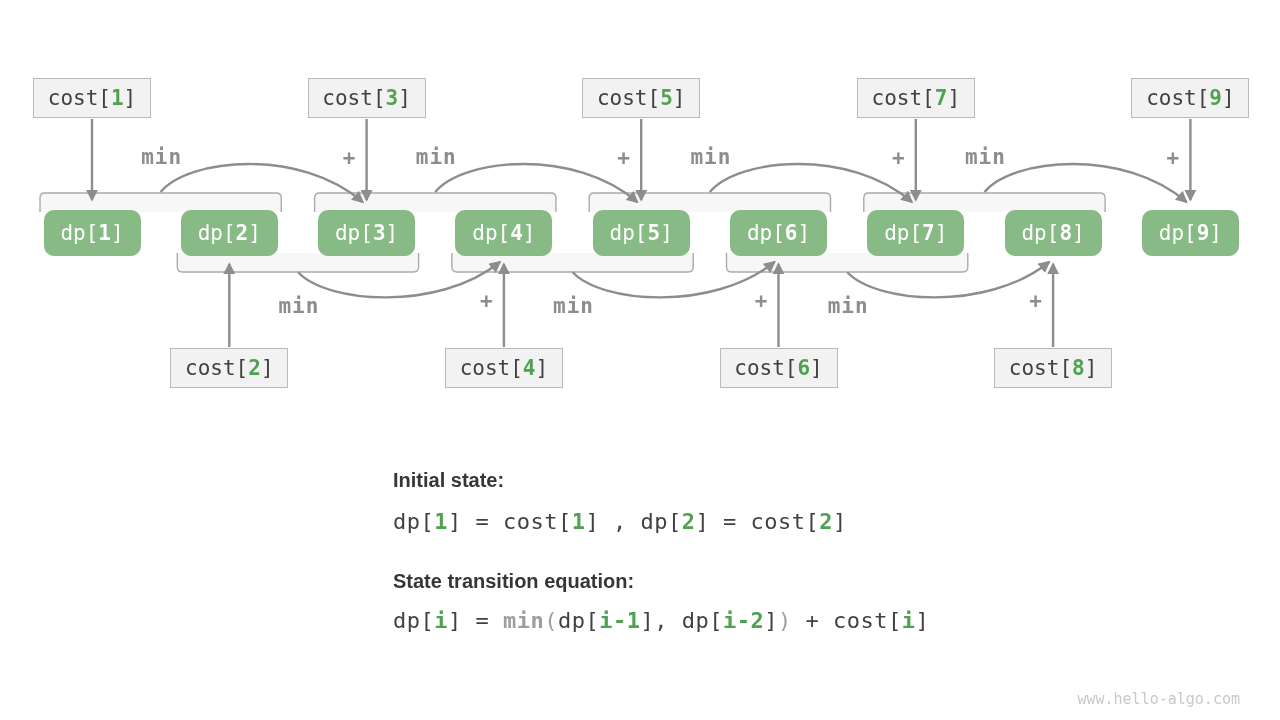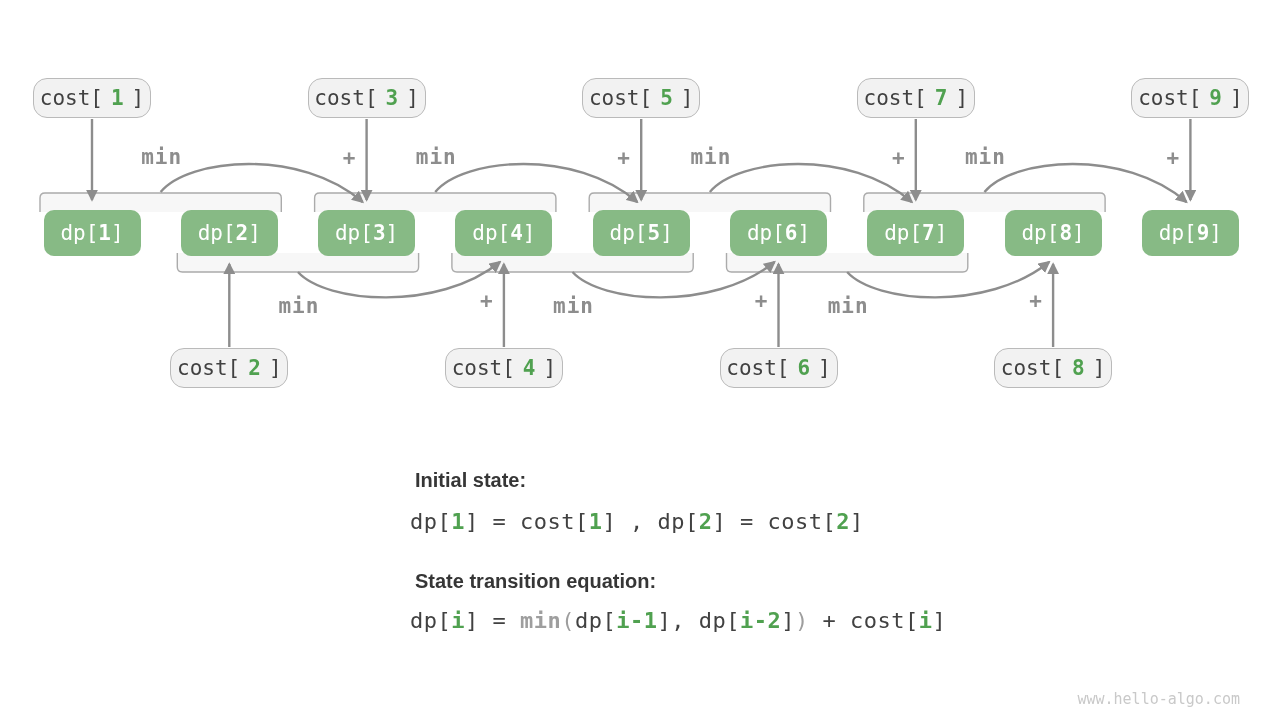--- a/index.html
+++ b/index.html
@@ -5,23 +5,23 @@
   html,body{margin:0;padding:0;}
   body{width:1280px;height:720px;background:var(--background,#fff);overflow:hidden;
        font-family:"DejaVu Sans Mono","Liberation Mono",monospace;}
   .stage{position:relative;width:1280px;height:720px;background:var(--background,#fff);}
   #diagram-svg{position:absolute;left:0;top:0;}
 
   .cost-box{
     position:absolute;width:118px;height:40px;box-sizing:border-box;
     background:var(--cost-fill,#f2f2f2);
     border:1.5px solid var(--cost-border,#bababa);
-    border-radius:14px;
+    border-radius:0;
     display:flex;align-items:center;justify-content:center;
-    font-size:21px;color:var(--dark-text,#414141);gap:8px;
+    font-size:21px;color:var(--dark-text,#414141);
   }
   .dp-box{
     position:absolute;width:97px;height:46px;box-sizing:border-box;
     background:var(--green-box,#87ba85);
     border-radius:10px;
     display:flex;align-items:center;justify-content:center;
     font-size:21px;color:#fff;
   }
   .box-label-num{font-weight:700;}
   .cost-box .box-label-num{color:var(--green-text,#50a150);}
@@ -29,24 +29,24 @@
 
   .op{
     position:absolute;transform:translate(-50%,-50%);
     font-size:21px;font-weight:700;color:var(--gray-label,#8d8d8d);
     letter-spacing:1px;white-space:pre;
   }
 
   .note-heading{
     position:absolute;left:393px;
     font-family:"Liberation Sans","DejaVu Sans",sans-serif;
-    font-size:20px;font-weight:700;color:var(--heading-text,#333);margin-left:22px;
+    font-size:20px;font-weight:700;color:var(--heading-text,#333);
   }
   .note-eq{
-    position:absolute;left:410px;
+    position:absolute;left:393px;
     font-size:22px;letter-spacing:0.5px;white-space:pre;
     color:var(--dark-text,#414141);
   }
   .seg-d{color:var(--dark-text,#414141);}
   .seg-g{color:var(--green-text,#50a150);font-weight:700;}
   .seg-y{color:var(--eq-gray,#9e9e9e);}
   .seg-ygb{color:var(--eq-gray,#9e9e9e);font-weight:700;}
 
   .watermark{
     position:absolute;right:40px;top:677px;

